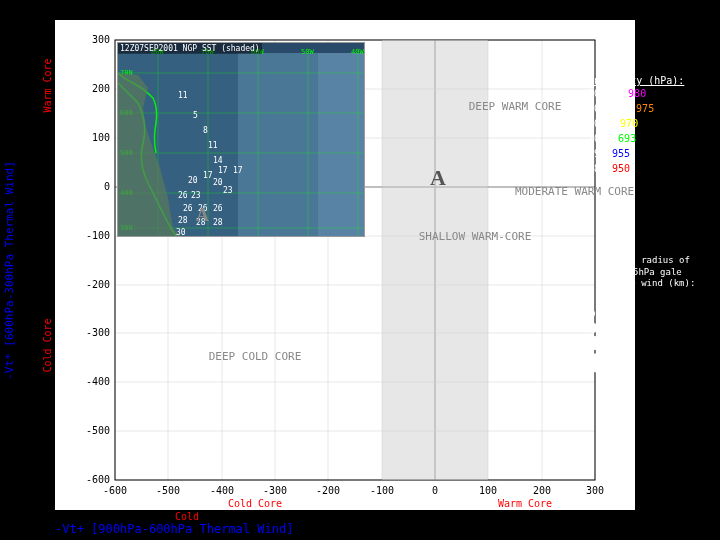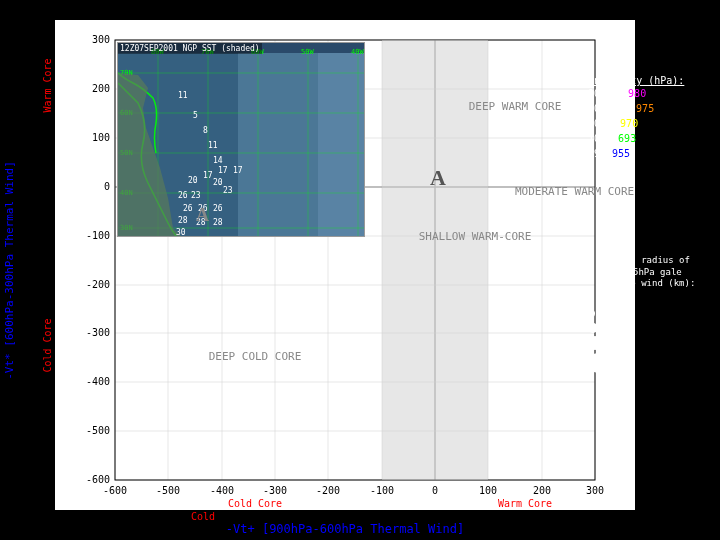--- a/index.html
+++ b/index.html
@@ -242,23 +242,23 @@
         <text x="95" y="182" font-size="8" fill="#fff" font-family="monospace">28</text>
         <text x="58" y="192" font-size="8" fill="#fff" font-family="monospace">30</text>
 
         <text x="78" y="178" font-size="18" font-family="serif" font-weight="bold" fill="#888">A</text>
 
       </svg>
     </div>
 
   </div>
 
-  <div id="x-axis-label" style="position:absolute; bottom:4px; left:55px; width:580px; text-align:center; color:#00f; font-size:12px; font-family:monospace;margin-top:20px;">-Vt+ [900hPa-600hPa Thermal Wind]</div>
-
-  <div style="position:absolute; bottom:18px; left:191px; color:#f00; font-size:10px; font-family:monospace;margin-top:36px;">Cold</div>
+  <div id="x-axis-label" style="position:absolute; bottom:4px; left:55px; width:580px; text-align:left; color:#00f; font-size:12px; font-family:monospace;margin-top:20px;">-Vt+ [900hPa-600hPa Thermal Wind]</div>
+
+  <div style="position:absolute; bottom:18px; left:175px; color:#f00; font-size:10px; font-family:monospace;margin-top:36px;">Cold</div>
 
   <div id="intensity-legend" style="position:absolute; right:4px; top:75px; width:128px;">
     <div style="color:#fff; font-size:10px; font-family:monospace; text-decoration:underline;">Intensity (hPa):</div>
 
     <div id="legend-pairs-container">
         <div style="display: flex; font-size: 10px; font-family: monospace; line-height: 15px;">
           <span style="color: rgb(255, 255, 255);">1015</span>
           <span style="color: rgb(255, 0, 255); margin-left: 16px;">980</span>
         </div>
         <div style="display: flex; gap: 24px; font-size: 10px; font-family: monospace; line-height: 15px;">
@@ -270,20 +270,24 @@
           <span style="color: rgb(255, 255, 0);">970</span>
         </div>
         <div style="display: flex; gap: 6px; font-size: 10px; font-family: monospace; line-height: 15px;">
           <span style="color: rgb(255, 255, 255);">1000</span>
           <span style="color: rgb(0, 255, 0);">693</span>
         </div>
         <div style="display: flex; gap: 6px; font-size: 10px; font-family: monospace; line-height: 15px;">
           <span style="color: rgb(255, 255, 255);">990</span>
           <span style="color: rgb(0, 0, 255);">955</span>
         </div>
+        <div style="display: flex; gap: 6px; font-size: 10px; font-family: monospace; line-height: 15px;">
+          <span style="color: rgb(255, 255, 255);">985</span>
+          <span style="color: rgb(255, 0, 0);">950</span>
+        </div>
       </div>
   </div>
 
   <div id="wind-legend" style="position:absolute; right:4px; top:255px; width:128px;">
     <div style="color:#fff; font-size:9px; font-family:monospace; line-height:1.3;">Mean radius of<br>925hPa gale<br>force wind (km):</div>
     <div id="wind-entries-container" style="margin-top:4px;">
         <div style="display: flex; align-items: center; gap: 6px; margin-bottom: 3px;">
           <div style="width: 4px; height: 4px; background: rgb(255, 255, 255); border-radius: 50%; flex-shrink: 0;"></div>
           <span style="color: rgb(255, 255, 255); font-size: 10px; font-family: monospace;">&lt;100</span>
         </div>

